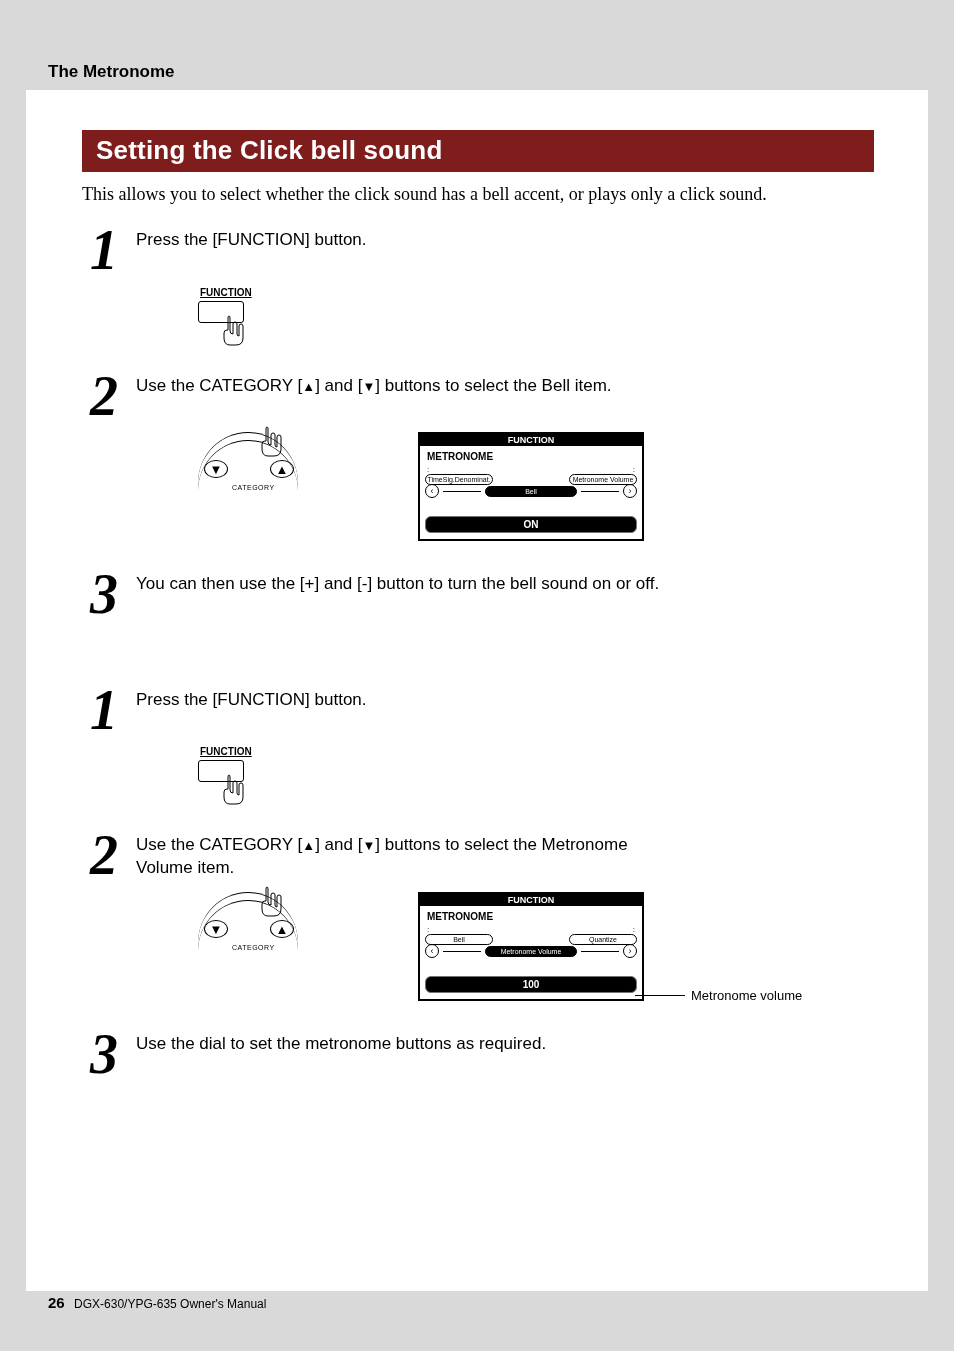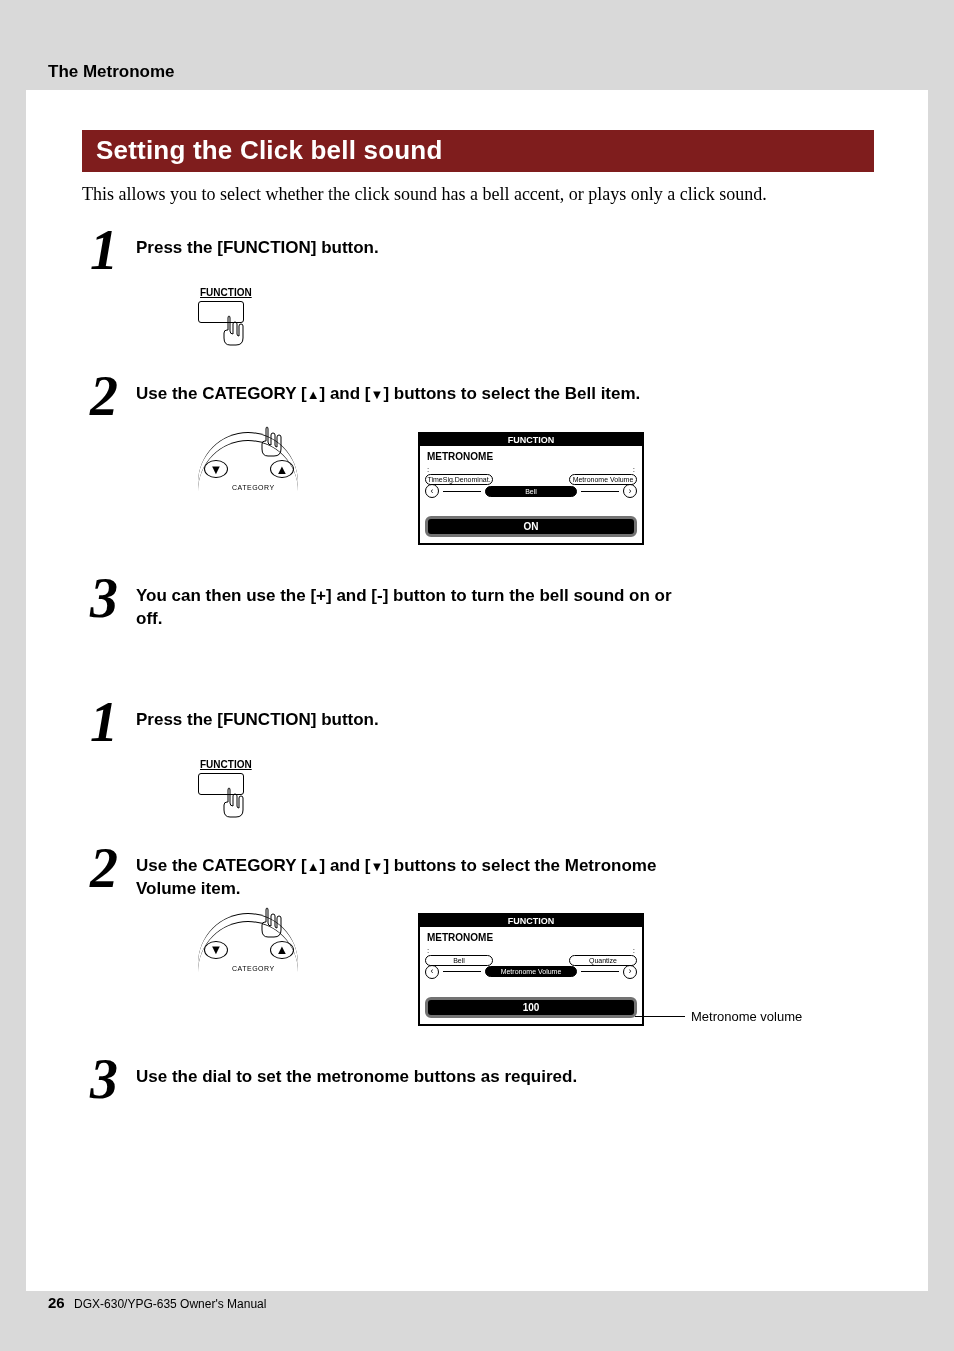--- a/index.html
+++ b/index.html
@@ -4,41 +4,41 @@
 <style>
   html,body{margin:0;padding:0;background:#fff;font-family:Arial,Helvetica,sans-serif;color:#000;}
   .page{width:954px;height:1351px;position:relative;background:#d9d9d9;box-sizing:border-box;padding:36px 26px 30px 34px;}
   .sheet{position:absolute;left:26px;right:26px;top:90px;bottom:60px;background:#fff;}
   .header-breadcrumb{position:absolute;left:48px;top:62px;font-weight:bold;font-size:17px;}
   .content{position:absolute;left:82px;top:130px;right:80px;}
   .bar{background:#7f1d1d;color:#fff;font-family:"Arial Narrow","Impact",sans-serif;font-weight:bold;font-size:26px;padding:7px 0 9px 14px;line-height:1;font-stretch:condensed;letter-spacing:0.2px;}
   .intro{font-family:"Times New Roman",Times,serif;font-size:18px;margin:12px 0 22px 0;}
   .step{display:flex;align-items:flex-start;margin-bottom:12px;}
   .big-num{font-family:"Times New Roman",serif;font-style:italic;font-weight:bold;font-size:56px;line-height:0.85;margin-right:10px;min-width:44px;text-align:center;}
-  .step-label{font-weight:bold;font-size:17px;line-height:1.35;margin-top:10px;max-width:540px;}
+  .step-label{font-weight:normal;font-size:17px;line-height:1.35;margin-top:2px;max-width:540px;}
   .arrow-glyph{display:inline-block;font-size:13px;vertical-align:middle;line-height:1;}
   
   .fn-btn-art{margin-left:116px;margin-bottom:26px;}
   .fn-label{font-size:10px;font-weight:bold;text-decoration:underline;margin-bottom:3px;margin-left:2px;}
   .fn-rect{width:44px;height:20px;border:1.5px solid #000;border-radius:3px;}
   
   .cat-art{margin-left:116px;margin-bottom:30px;display:flex;align-items:flex-start;gap:100px;}
   
   .lcd{border:2px solid #000;width:222px;background:#fff;font-family:Arial,sans-serif;}
   .lcd-titlebar{background:#000;color:#fff;font-size:9px;font-weight:bold;text-align:center;padding:1px 0;}
   .lcd-inner{padding:4px 5px 6px 5px;}
   .lcd-subcat{font-size:10px;font-weight:bold;margin:1px 0 3px 2px;}
   .tabrow{display:flex;align-items:center;gap:4px;}
   .tab{border:1px solid #000;border-radius:8px;font-size:7px;text-align:center;padding:1px 0;min-width:66px;background:#fff;}
   .tab.active{background:#000;color:#fff;}
   .navline{display:flex;align-items:center;gap:4px;margin-top:-1px;}
   .cirbtn{width:12px;height:12px;border:1.2px solid #000;border-radius:50%;display:flex;align-items:center;justify-content:center;font-size:9px;line-height:1;}
   .tick{font-size:8px;margin:0 2px;}
   .lcd-connect{flex:1;height:1px;background:#000;}
-  .lcd-main{border:3px solid #737373;border-radius:6px;background:#000;color:#fff;text-align:center;font-size:10px;font-weight:bold;padding:2px 0;margin-top:18px;}
+  .lcd-main{border:1px solid #737373;border-radius:6px;background:#000;color:#fff;text-align:center;font-size:10px;font-weight:bold;padding:2px 0;margin-top:18px;}
   
   .cat-panel{position:relative;width:120px;height:80px;}
   .cat-oval{position:absolute;width:22px;height:16px;border:1.3px solid #000;border-radius:50%;display:flex;align-items:center;justify-content:center;font-size:10px;}
   .cat-oval.left{left:6px;top:28px;}
   .cat-oval.right{left:72px;top:28px;}
   .cat-word{position:absolute;left:34px;top:52px;font-size:7px;letter-spacing:0.5px;}
   .cat-arc{position:absolute;width:100px;height:50px;border-top:1.2px solid #000;border-radius:50%/100% 100% 0 0;left:0;top:0;}
   .cat-arc2{position:absolute;width:100px;height:50px;border-top:1.2px solid #000;border-radius:50%/100% 100% 0 0;left:0;top:8px;}
   
   .annot{position:absolute;display:flex;align-items:center;}

